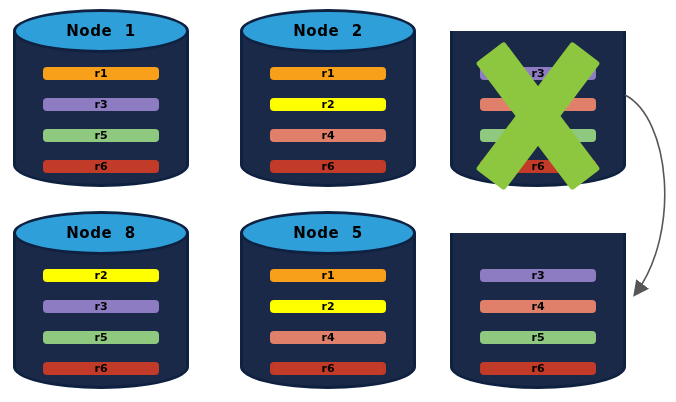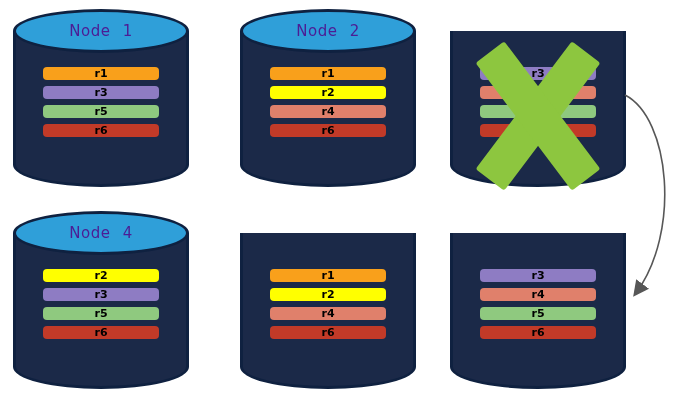--- a/index.html
+++ b/index.html
@@ -15,25 +15,25 @@
   .cyl-body{
     position:absolute;left:0;right:0;top:22px;bottom:22px;background:#1B2948;
     border-left:3px solid #0F2140;border-right:3px solid #0F2140;box-sizing:border-box;
   }
   .cyl-top{
     position:absolute;left:0;right:0;top:0;height:44px;border-radius:50%;
     background:#2F9FD9;border:3px solid #0F2140;box-sizing:border-box;
     display:flex;align-items:center;justify-content:center;z-index:2;
   }
   .node-title{
-    color:#4c1d95;font-weight:normal;font-size:15px;word-spacing:7px;letter-spacing:.5px;
+    color:#000000;font-weight:bold;font-size:15px;word-spacing:7px;letter-spacing:.5px;
   }
   .bars{position:absolute;left:17%;right:17%;top:58px;z-index:3;}
   .bar{
-    height:13px;margin-bottom:6px;border-radius:4px;
+    height:13px;margin-bottom:18px;border-radius:4px;
     display:flex;align-items:center;justify-content:center;
   }
   .bar-label{font-size:11px;font-weight:bold;color:#000;line-height:1;}
   .x-overlay{position:absolute;left:485px;top:51px;width:106px;height:130px;z-index:5;}
   .x-arm{position:absolute;left:35px;top:-15px;width:36px;height:160px;border-radius:3px;}
   .x-arm-1{transform:rotate(37deg);}
   .x-arm-2{transform:rotate(-37deg);}
   .arrow-svg{position:absolute;left:0;top:0;z-index:4;pointer-events:none;}
 </style>
 </head>
@@ -101,41 +101,44 @@
       <div class="bar" style="background-color: rgb(194, 58, 40);">
           <span class="bar-label">r6</span>
         </div>
     </div>
   </div>
 
   <div class="node" style="left:13px;top:211px">
     <div class="cyl-bottom" style="background-color: rgb(27, 41, 72);"></div>
     <div class="cyl-body" style="background-color: rgb(27, 41, 72);"></div>
     <div class="cyl-top" style="background-color: rgb(47, 159, 217);">
-      <span class="node-title">Node 4</span>
+      <span class="node-title">Node 8</span>
     </div>
     <div class="bars">
       <div class="bar" style="background-color: rgb(255, 255, 0);">
           <span class="bar-label">r2</span>
         </div>
       <div class="bar" style="background-color: rgb(142, 124, 195);">
           <span class="bar-label">r3</span>
         </div>
       <div class="bar" style="background-color: rgb(143, 201, 127);">
           <span class="bar-label">r5</span>
         </div>
       <div class="bar" style="background-color: rgb(194, 58, 40);">
           <span class="bar-label">r6</span>
         </div>
     </div>
   </div>
 
   <div class="node" style="left:240px;top:211px">
     <div class="cyl-bottom" style="background-color: rgb(27, 41, 72);"></div>
     <div class="cyl-body" style="background-color: rgb(27, 41, 72);"></div>
+    <div class="cyl-top" style="background-color: rgb(47, 159, 217);">
+      <span class="node-title">Node 5</span>
+    </div>
     <div class="bars">
       <div class="bar" style="background-color: rgb(249, 160, 27);">
           <span class="bar-label">r1</span>
         </div>
       <div class="bar" style="background-color: rgb(255, 255, 0);">
           <span class="bar-label">r2</span>
         </div>
       <div class="bar" style="background-color: rgb(224, 128, 107);">
           <span class="bar-label">r4</span>
         </div>

